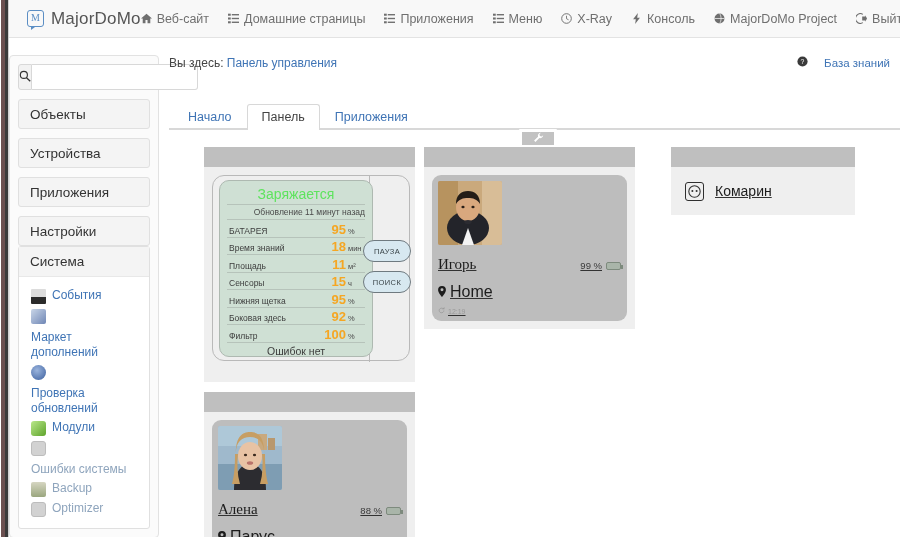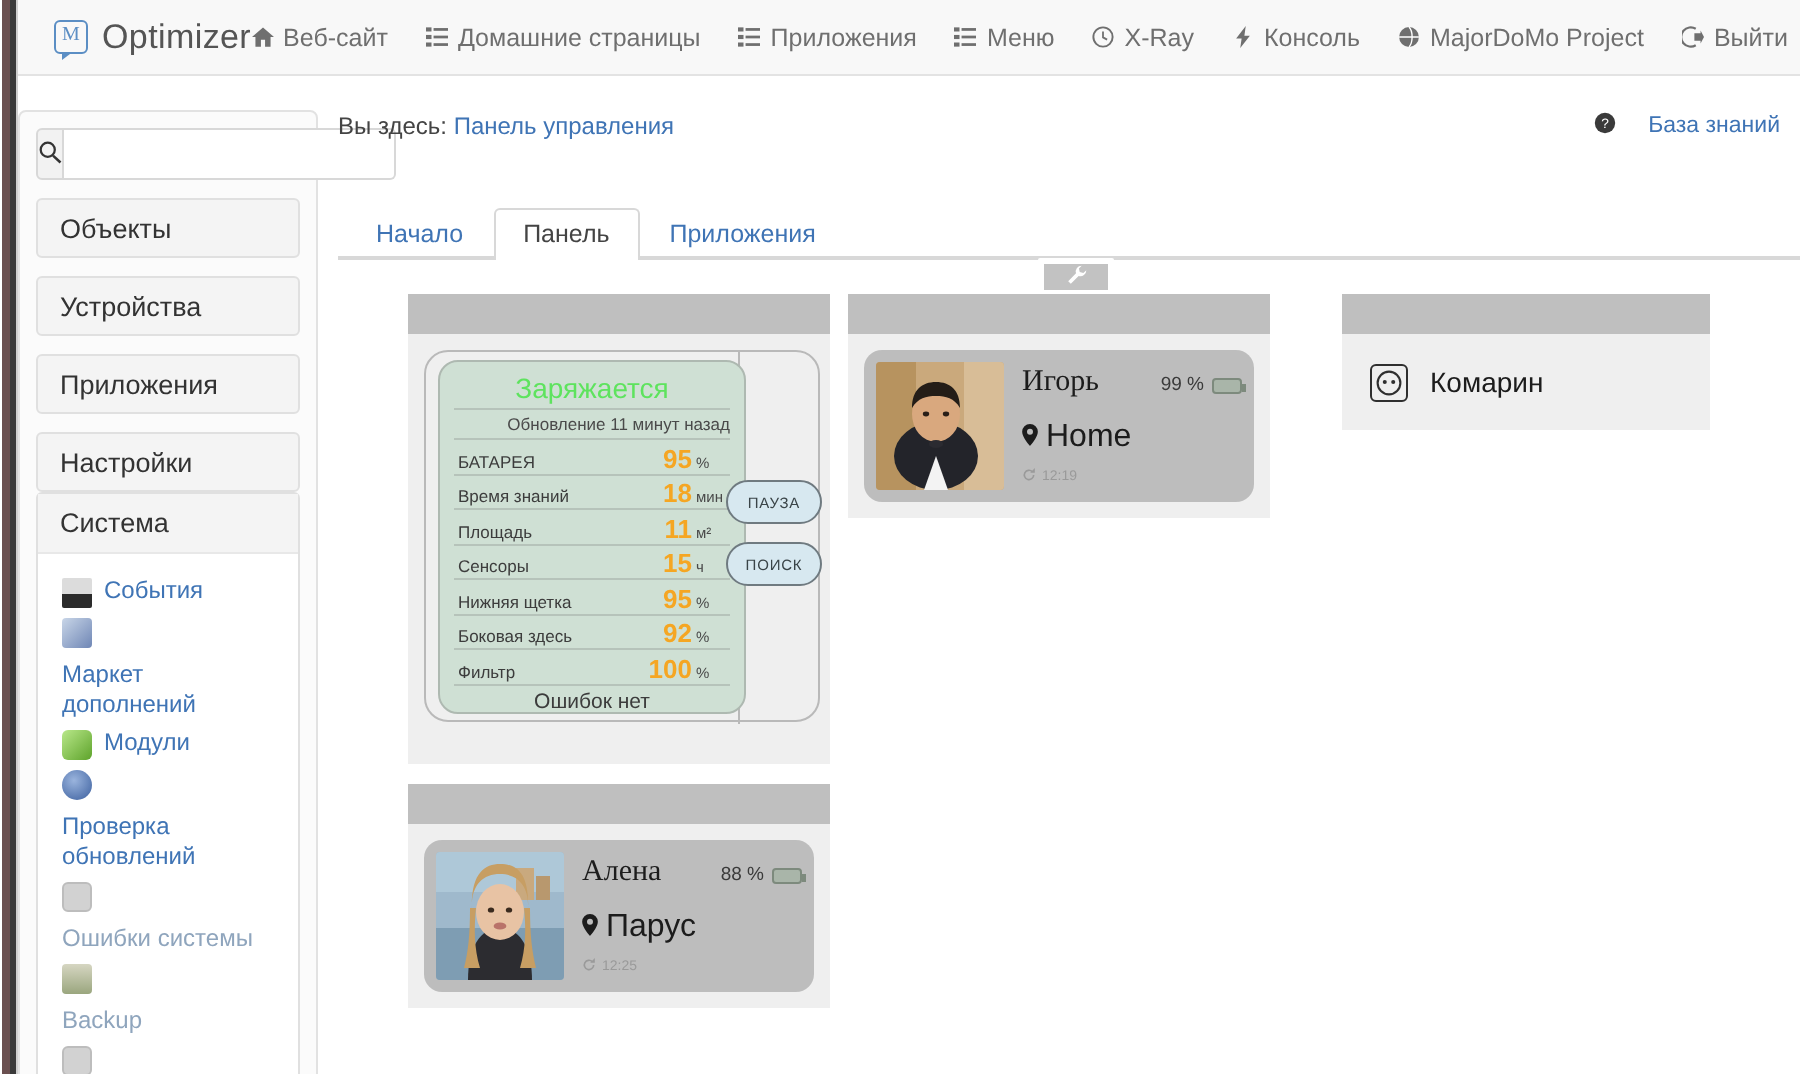--- a/index.html
+++ b/index.html
@@ -60,21 +60,21 @@
   }
   #system-group .grp-head {
     height:30px; background:#f4f4f4; border-bottom:1px solid #e8e8e8;
     display:flex; align-items:center; padding-left:11px; font-size:13.5px; color:#333; cursor:pointer;
   }
   #system-list { padding:9px 0 9px 0; }
   .sys-item {
     display:flex; align-items:flex-start; gap:6px; padding:2px 6px 2px 12px;
     color:#3f74b5; font-size:12px; line-height:15px; cursor:pointer; flex-wrap:wrap;
   }
-  .sys-item.muted { color:#8fa5bd;flex-direction:column; }
+  .sys-item.muted { color:#8fa5bd; }
   .sys-ico { width:15px; height:15px; flex:0 0 15px; border-radius:2px; margin-top:1px; }
   .sys-label { max-width:105px; }
   
   #content { position:absolute; left:160px; top:48px; width:740px; }
   #breadcrumb { font-size:12px; color:#444; padding:8px 0 0 9px; }
   #breadcrumb a { color:#3f74b5; text-decoration:none; }
   #kb-link {
     position:absolute; right:10px; top:8px; font-size:11.5px; color:#3f74b5;
     display:flex; align-items:center; gap:16px; cursor:pointer;
   }
@@ -92,21 +92,21 @@
   }
   #wrench-btn {
     position:absolute; left:350px; top:27px; width:38px; height:19px;
     background:#c2c2c2; border:3px solid #fff; border-radius:1px;
     display:flex; align-items:center; justify-content:center; cursor:pointer;
   }
   
   #dash { position:relative; margin:17px 0 0 44px; width:690px; }
   .panel { position:absolute; }
   .panel-head { height:20px; background:#bfbfbf; }
-  .panel-body { background:#efefef; }
+  .panel-body { background:#efefef;text-decoration:underline; }
   
   #panel-vacuum { left:0; top:0; width:211px; }
   #panel-vacuum .panel-body { height:215px; padding:10px 0 0 0; position:relative; }
   .vac-outer {
     position:absolute; left:8px; top:8px; width:198px; height:186px;
     border:1px solid #b9b9b9; border-radius:12px; background:#efefef;
   }
   .vac-card {
     position:absolute; left:6px; top:4px; width:154px; height:177px;
     background:#cfe0d4; border:1px solid #aeb9b1; border-radius:10px;
@@ -132,21 +132,21 @@
   .vac-btn {
     width:48px; height:22px; margin-bottom:9px; background:#d7e8f0;
     border:1px solid #6f7a80; border-radius:11px;
     display:flex; align-items:center; justify-content:center;
     font-size:7.5px; color:#3a4448; letter-spacing:.4px; cursor:pointer;
   }
   .vac-stem { position:absolute; left:156px; top:0; width:1px; height:186px; background:#b9b9b9; }
   
   .panel-person .panel-body { padding:8px; }
   .person-card {
-    background:#bdbdbd; border-radius:9px; padding:6px; display:flex; gap:9px;
+    background:#bdbdbd; border-radius:9px; padding:6px; display:flex; gap:9px;flex-direction:column;
   }
   .person-photo { width:64px; height:64px; border-radius:2px; overflow:hidden; flex:0 0 64px; }
   .person-info { flex:1; padding-top:2px; position:relative; }
   .person-top { display:flex; align-items:baseline; }
   .person-name { font-family:"Liberation Serif", serif; font-size:15px; color:#1c1c1c; }
   .person-batt { margin-left:auto; display:flex; align-items:center; gap:4px; }
   .person-pct { font-size:9.5px; color:#3a3a3a; }
   .batt-shell {
     width:15px; height:8px; border:1px solid #7d8a7d; border-radius:2px;
     position:relative; background:#a9b5a9;
@@ -167,21 +167,21 @@
   .komarin-label { font-size:14px; color:#1c1c1c; }
 </style>
 </head>
 <body>
 
 <div id="window-edge"></div>
 
 <div id="navbar">
   <div class="brand">
     <div class="brand-mark">M</div>
-    <div class="brand-name">Optimizer</div>
+    <div class="brand-name">MajorDoMo</div>
   </div>
   <div id="nav-links">
 
     <div class="nav-link">
       <span class="nav-ico">
         <svg width="11" height="11" viewBox="0 0 16 16">
             <path fill="#6f6f6f" d="M8 1 0 8h2.5v7h4V10h3v5h4V8H16z"></path>
           </svg>
       </span>
       <span>Веб-сайт</span>
@@ -315,27 +315,27 @@
         <span class="sys-ico" style="background:linear-gradient(#dcdcdc 0 55%,#2b2b2b 55% 100%);border-radius:1px"></span>
         <span class="sys-label">События</span>
       </div>
 
       <div class="sys-item">
         <span class="sys-ico" style="background:linear-gradient(135deg,#c9d6e8,#6f86b5)"></span>
         <span class="sys-label">Маркет дополнений</span>
       </div>
 
       <div class="sys-item">
+        <span class="sys-ico" style="background:radial-gradient(circle at 40% 35%,#9ab4dd,#3b5f9e);border-radius:50%"></span>
+        <span class="sys-label">Проверка обновлений</span>
+      </div>
+
+      <div class="sys-item">
         <span class="sys-ico" style="background:linear-gradient(135deg,#b9e88a,#5ea32b);border-radius:3px"></span>
         <span class="sys-label">Модули</span>
-      </div>
-
-      <div class="sys-item">
-        <span class="sys-ico" style="background:radial-gradient(circle at 40% 35%,#9ab4dd,#3b5f9e);border-radius:50%"></span>
-        <span class="sys-label">Проверка обновлений</span>
       </div>
 
       <div class="sys-item muted">
         <span class="sys-ico" style="background:#d2d2d2;border:1px solid #bdbdbd;border-radius:3px"></span>
         <span class="sys-label">Ошибки системы</span>
       </div>
 
       <div class="sys-item muted">
         <span class="sys-ico" style="background:linear-gradient(#d6d6c2,#9aa67e);border-radius:2px"></span>
         <span class="sys-label">Backup</span>

